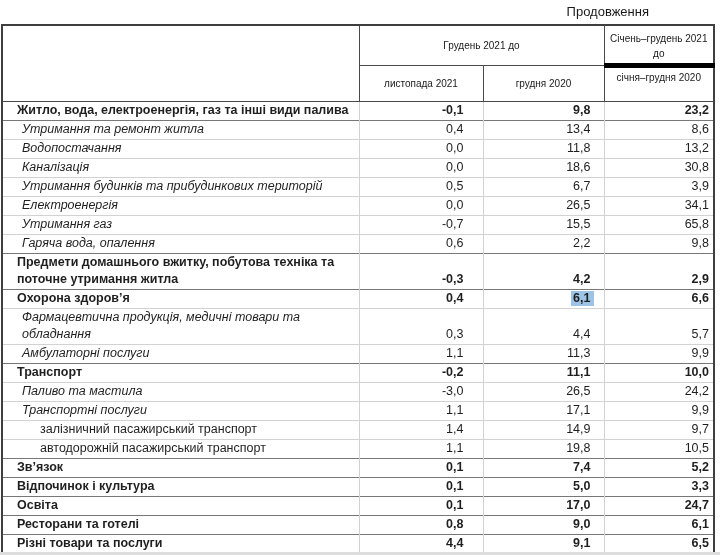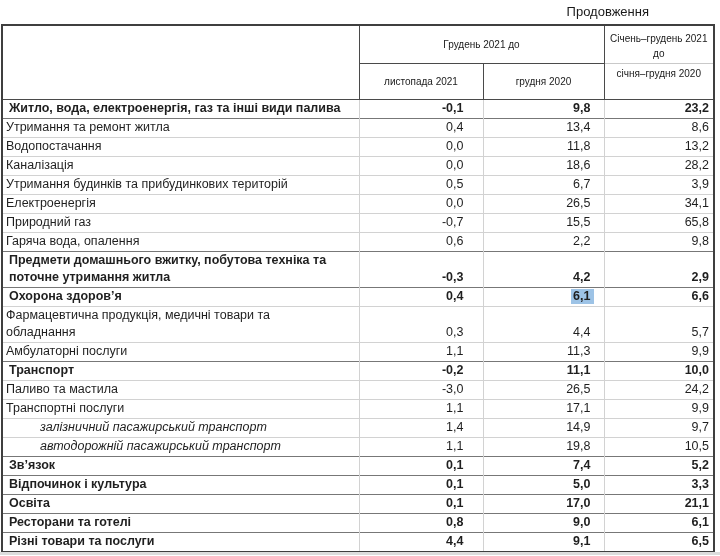--- a/index.html
+++ b/index.html
@@ -35,36 +35,36 @@
     font-size: 10px;
     text-align: center;
     vertical-align: middle;
     border: 1px solid #4a4a4a;
     padding: 2px 3px;
     line-height: 15px;
     color: #1a1a1a;
   }
   thead tr { height: 36px; }
   th.col3-top { border-bottom: 1px solid #c9c9c9; padding-top: 5px; vertical-align: bottom; }
-  th.col3-bottom { border-top: 1px solid #000000; vertical-align: top; padding-bottom: 4px; }
+  th.col3-bottom { border-top: 5px solid #000000; vertical-align: top; padding-bottom: 4px; }
 
   
   tbody tr { height: 19px; }
   tbody td {
     font-size: 12.5px;
     line-height: 17px;
     border-top: 1px solid #d2d2d2;
     border-left: 1px solid #d2d2d2;
     padding: 0 0 1px 0;
     vertical-align: bottom;
     color: #1f1f1f;
   }
-  tbody td.label { padding-left: 6px; white-space: pre-line; padding-right: 4px; }
-  tr.lvl1 td.label { padding-left: 3px; }
-  tr.lvl2 td.label { padding-left: 37px; font-style: italic; }
+  tbody td.label { padding-left: 14px; white-space: pre-line; padding-right: 4px; }
+  tr.lvl1 td.label { padding-left: 19px; font-style: italic; }
+  tr.lvl2 td.label { padding-left: 37px; }
   td.val { text-align: right; }
   td.v1 { padding-right: 19px; }
   td.v2 { padding-right: 13px; }
   td.v3 { padding-right: 4px; }
 
   tr.section td { font-weight: bold; border-top-color: #777777; }
   tbody tr:nth-child(2) td { border-top-color: #777777; }
 
   .hl {
     background: #9dc3e6;
@@ -121,36 +121,36 @@
         <tr class="lvl1">
       <td class="label">Водопостачання</td>
       <td class="val v1">0,0</td>
       <td class="val v2">11,8</td>
       <td class="val v3">13,2</td>
     </tr>
         <tr class="lvl1">
       <td class="label">Каналізація</td>
       <td class="val v1">0,0</td>
       <td class="val v2">18,6</td>
-      <td class="val v3">28,2</td>
+      <td class="val v3">30,8</td>
     </tr>
         <tr class="lvl1">
       <td class="label">Утримання будинків та прибудинкових територій</td>
       <td class="val v1">0,5</td>
       <td class="val v2">6,7</td>
       <td class="val v3">3,9</td>
     </tr>
         <tr class="lvl1">
       <td class="label">Електроенергія</td>
       <td class="val v1">0,0</td>
       <td class="val v2">26,5</td>
       <td class="val v3">34,1</td>
     </tr>
         <tr class="lvl1">
-      <td class="label">Природний газ</td>
+      <td class="label">Утримання газ</td>
       <td class="val v1">-0,7</td>
       <td class="val v2">15,5</td>
       <td class="val v3">65,8</td>
     </tr>
         <tr class="lvl1">
       <td class="label">Гаряча вода, опалення</td>
       <td class="val v1">0,6</td>
       <td class="val v2">2,2</td>
       <td class="val v3">9,8</td>
     </tr>
@@ -219,21 +219,21 @@
         <tr class="lvl0 section">
       <td class="label">Відпочинок і культура</td>
       <td class="val v1">0,1</td>
       <td class="val v2">5,0</td>
       <td class="val v3">3,3</td>
     </tr>
         <tr class="lvl0 section">
       <td class="label">Освіта</td>
       <td class="val v1">0,1</td>
       <td class="val v2">17,0</td>
-      <td class="val v3">21,1</td>
+      <td class="val v3">24,7</td>
     </tr>
         <tr class="lvl0 section">
       <td class="label">Ресторани та готелі</td>
       <td class="val v1">0,8</td>
       <td class="val v2">9,0</td>
       <td class="val v3">6,1</td>
     </tr>
         <tr class="lvl0 section">
       <td class="label">Різні товари та послуги</td>
       <td class="val v1">4,4</td>

